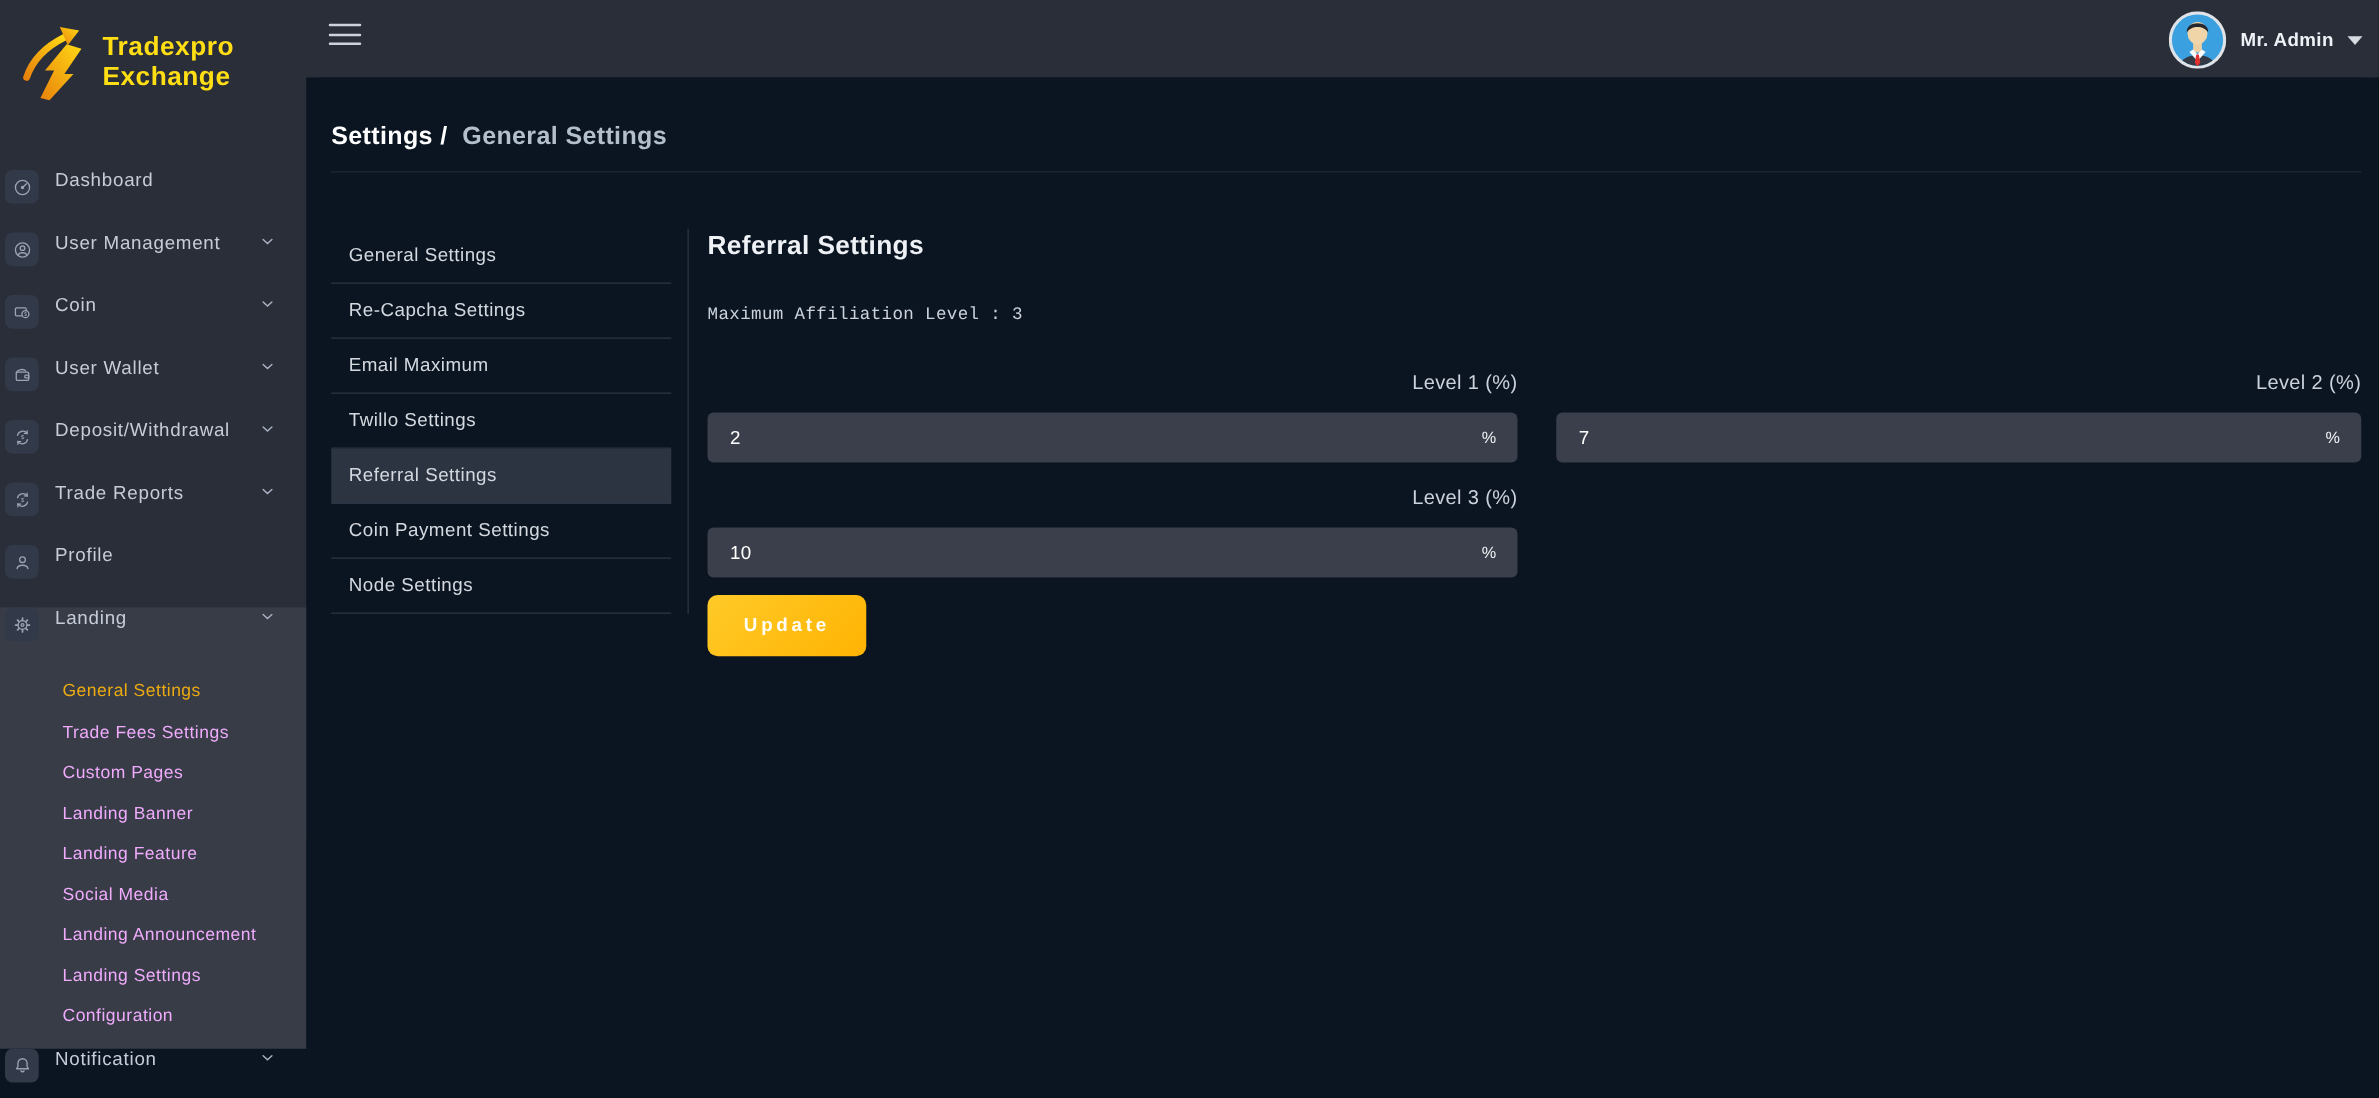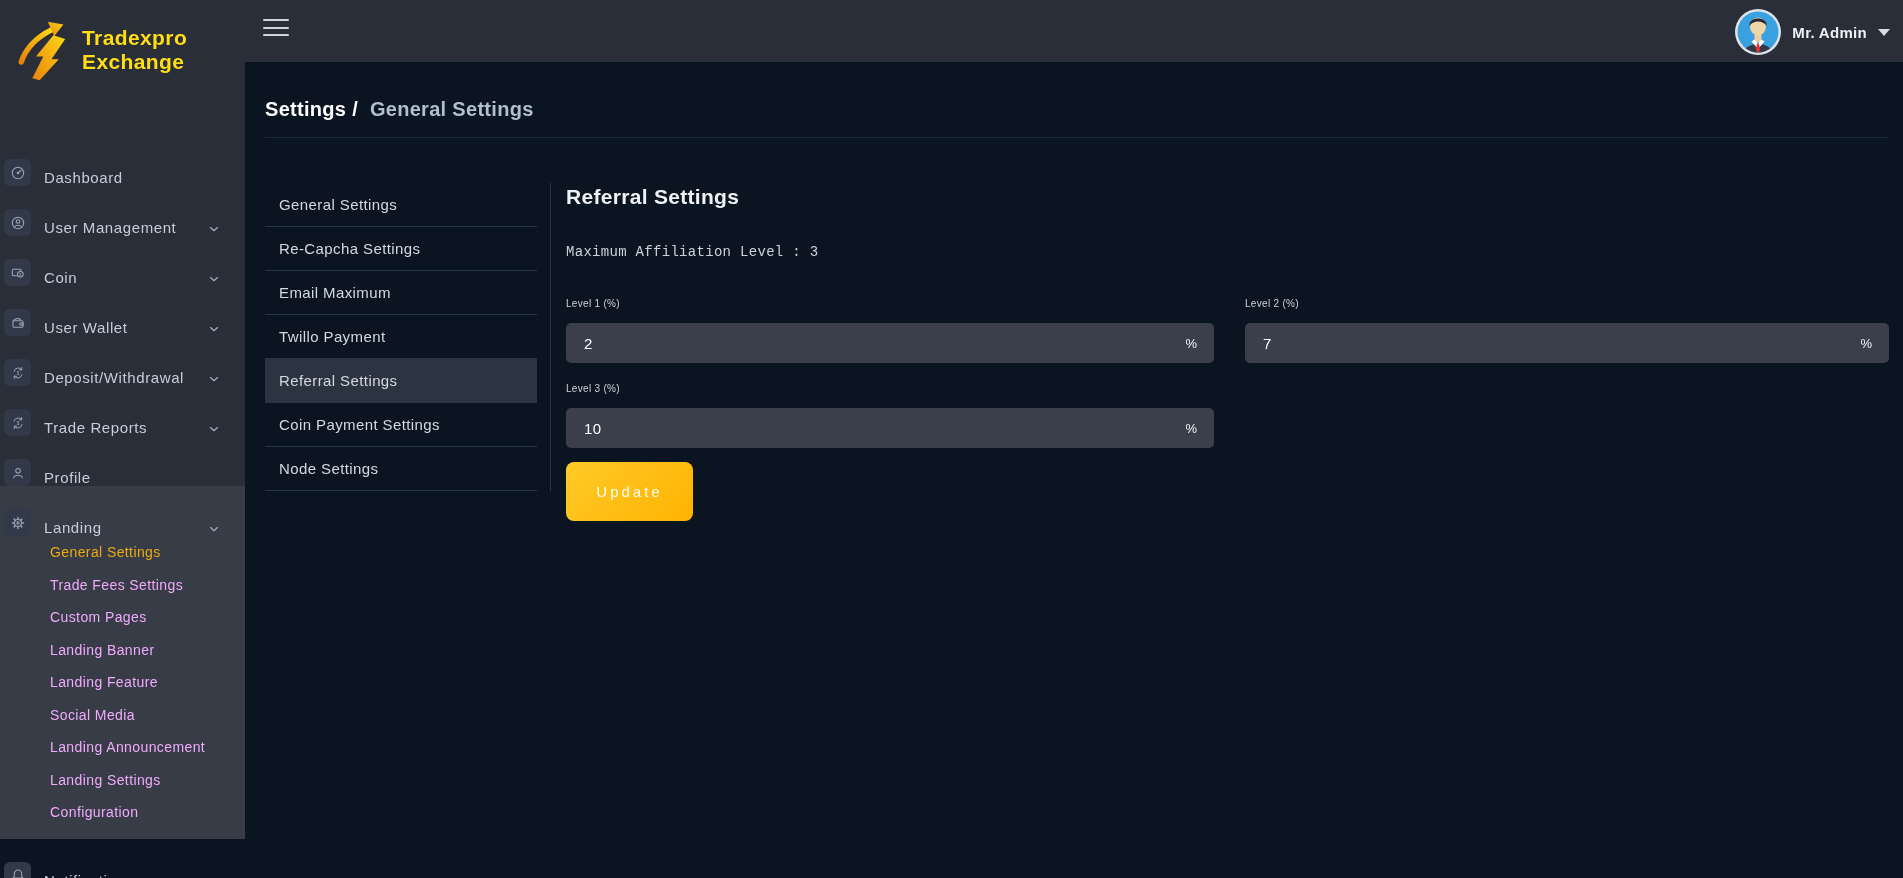--- a/index.html
+++ b/index.html
@@ -12,21 +12,21 @@
   .hamburger span { display:block; width:26px; height:2px; background:#cdd2dd; border-radius:2px; margin-bottom:5.5px; }
   .user-group { position:absolute; right:13px; top:0; height:64px; display:flex; align-items:center; gap:11px; cursor:pointer; }
   .user-name { color:#eef1f6; font-size:15px; font-weight:600; letter-spacing:0.3px; }
   .caret-down { width:0; height:0; border-left:6px solid transparent; border-right:6px solid transparent; border-top:7px solid #d7dbe2; }
 
   
   .sidebar { position:absolute; left:0; top:0; width:245px; height:671px; background:#2a2e38; z-index:2; }
   .logo { height:100px; display:flex; align-items:center; padding-left:14px; }
   .logo-text { margin-left:4px; color:#ffde14; font-size:21px; line-height:24px; font-weight:800; letter-spacing:0.4px; }
   .nav { margin-top:36px; }
-  .nav-item { height:50px; display:flex; align-items:flex-end; padding:0 24px 0 4px; cursor:pointer; }
+  .nav-item { height:50px; display:flex; align-items:flex-start; padding:0 24px 0 4px; cursor:pointer; }
   .icon-box { width:27px; height:27px; border-radius:6px; background:#323948; display:flex; align-items:center; justify-content:center; margin-right:13px; flex:none; }
   .nav-label { flex:1; color:#c6ccd8; font-size:15px; letter-spacing:0.6px; }
   .nav-chevron { flex:none; display:flex; }
   .settings-group { background:#373c47; padding-bottom:10px; }
   .sub-list { }
   .sub-item { height:32.5px; line-height:32.5px; padding-left:50px; color:#f0abfc; font-size:14px; letter-spacing:0.4px; cursor:pointer; }
   .sub-item.active { color:#edab10; }
 
   
   .content { position:absolute; left:245px; top:62px; width:1658px; height:816px; background:#0b1521;border-radius:13px; }
@@ -39,28 +39,28 @@
   .tabs { position:absolute; left:20px; top:121px; width:286px; border-right:1px solid #2a3646; }
   .tab-row { width:272px; height:44px; line-height:44px; padding-left:14px; color:#d4d9e0; font-size:15px; letter-spacing:0.4px;
              border-bottom:1px solid #2a3646; cursor:pointer; }
   .tab-row.active { background:#2d3441; }
 
   
   .form-panel { position:absolute; left:321px; top:123px; width:1323px; }
   .form-title { color:#eef1f5; font-size:21px; line-height:24px; font-weight:700; letter-spacing:0.3px; }
   .max-affiliation { margin-top:35px; color:#ccd2dc; font-size:14px; letter-spacing:0.3px;font-family:Liberation Mono, monospace; }
   .fields-grid { margin-top:38px; display:grid; grid-template-columns:648px 644px; column-gap:31px; row-gap:20px; }
-  .field label { display:block; color:#ccd2dc; font-size:10px; letter-spacing:0.3px; }
+  .field label { display:block; color:#ccd2dc; font-size:16px; letter-spacing:0.3px;text-align:right; }
   .input-wrap { position:relative; margin-top:14px; }
   .input-wrap input { width:100%; height:40px; background:#3a3f4b; border:none; border-radius:5px; color:#ffffff;
                       font-size:15px; padding:0 34px 0 18px; font-family:"Liberation Sans", sans-serif; letter-spacing:0.3px; outline:none; }
   .input-suffix { position:absolute; right:17px; top:50%; transform:translateY(-50%); color:#f0f2f5; font-size:13px; }
   .col1 { grid-column:1; }
-  .update-btn { margin-top:14px; width:127px; height:59px; border:none; border-radius:8px; cursor:pointer;
-                background:linear-gradient(135deg,#ffca28,#ffb302); color:#fffdf8; font-size:15px; font-weight:400;
+  .update-btn { margin-top:14px; width:127px; height:49px; border:none; border-radius:8px; cursor:pointer;
+                background:linear-gradient(135deg,#ffca28,#ffb302); color:#fffdf8; font-size:15px; font-weight:700;
                 letter-spacing:3px; font-family:"Liberation Sans", sans-serif; }
 
   svg { display:block; }
 </style>
 </head>
 <body>
 
 <div class="topbar">
   <div class="hamburger">
     <span></span>
@@ -280,21 +280,21 @@
   <div class="breadcrumb">
     <span class="bc-section">Settings /</span>
     <span class="bc-current">General Settings</span>
   </div>
   <div class="bc-divider"></div>
 
   <div class="tabs">
     <div class="tab-row">General Settings</div>
     <div class="tab-row">Re-Capcha Settings</div>
     <div class="tab-row">Email Maximum</div>
-    <div class="tab-row">Twillo Payment</div>
+    <div class="tab-row">Twillo Settings</div>
     <div class="tab-row active">Referral Settings</div>
     <div class="tab-row">Coin Payment Settings</div>
     <div class="tab-row">Node Settings</div>
   </div>
 
   <div class="form-panel">
     <div class="form-title">Referral Settings</div>
     <div class="max-affiliation">Maximum Affiliation Level : 3</div>
 
     <div class="fields-grid">

